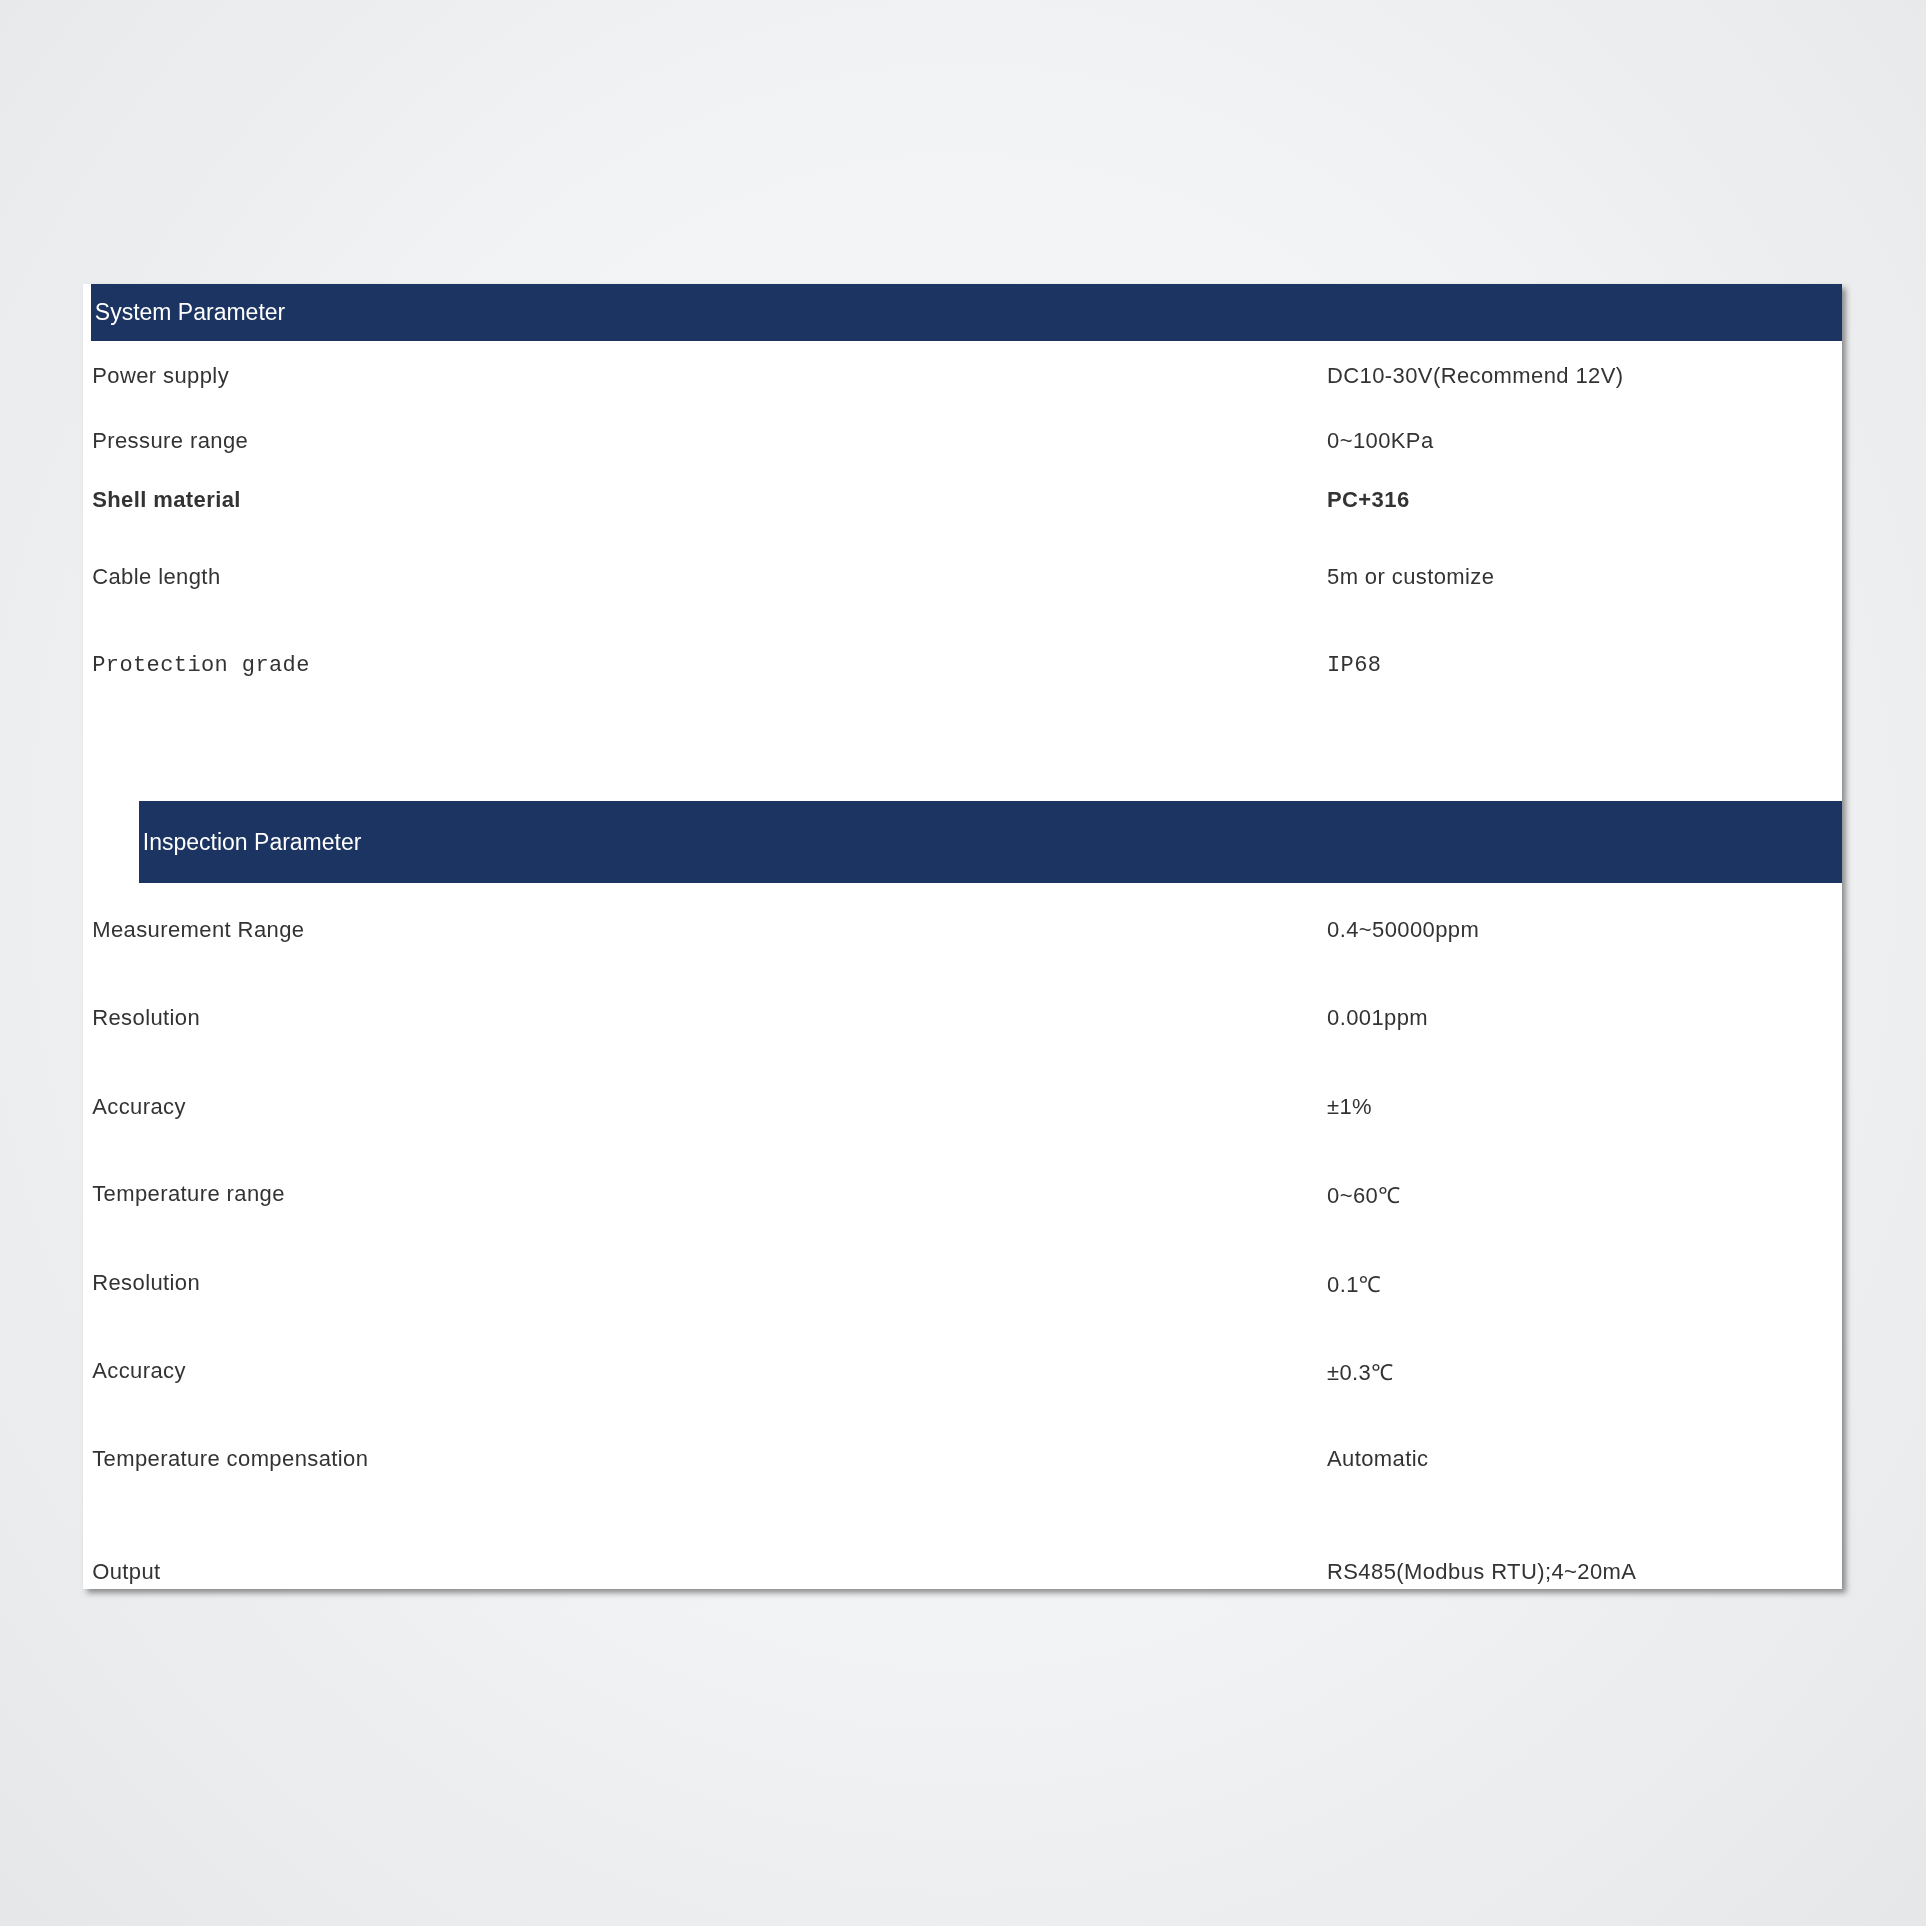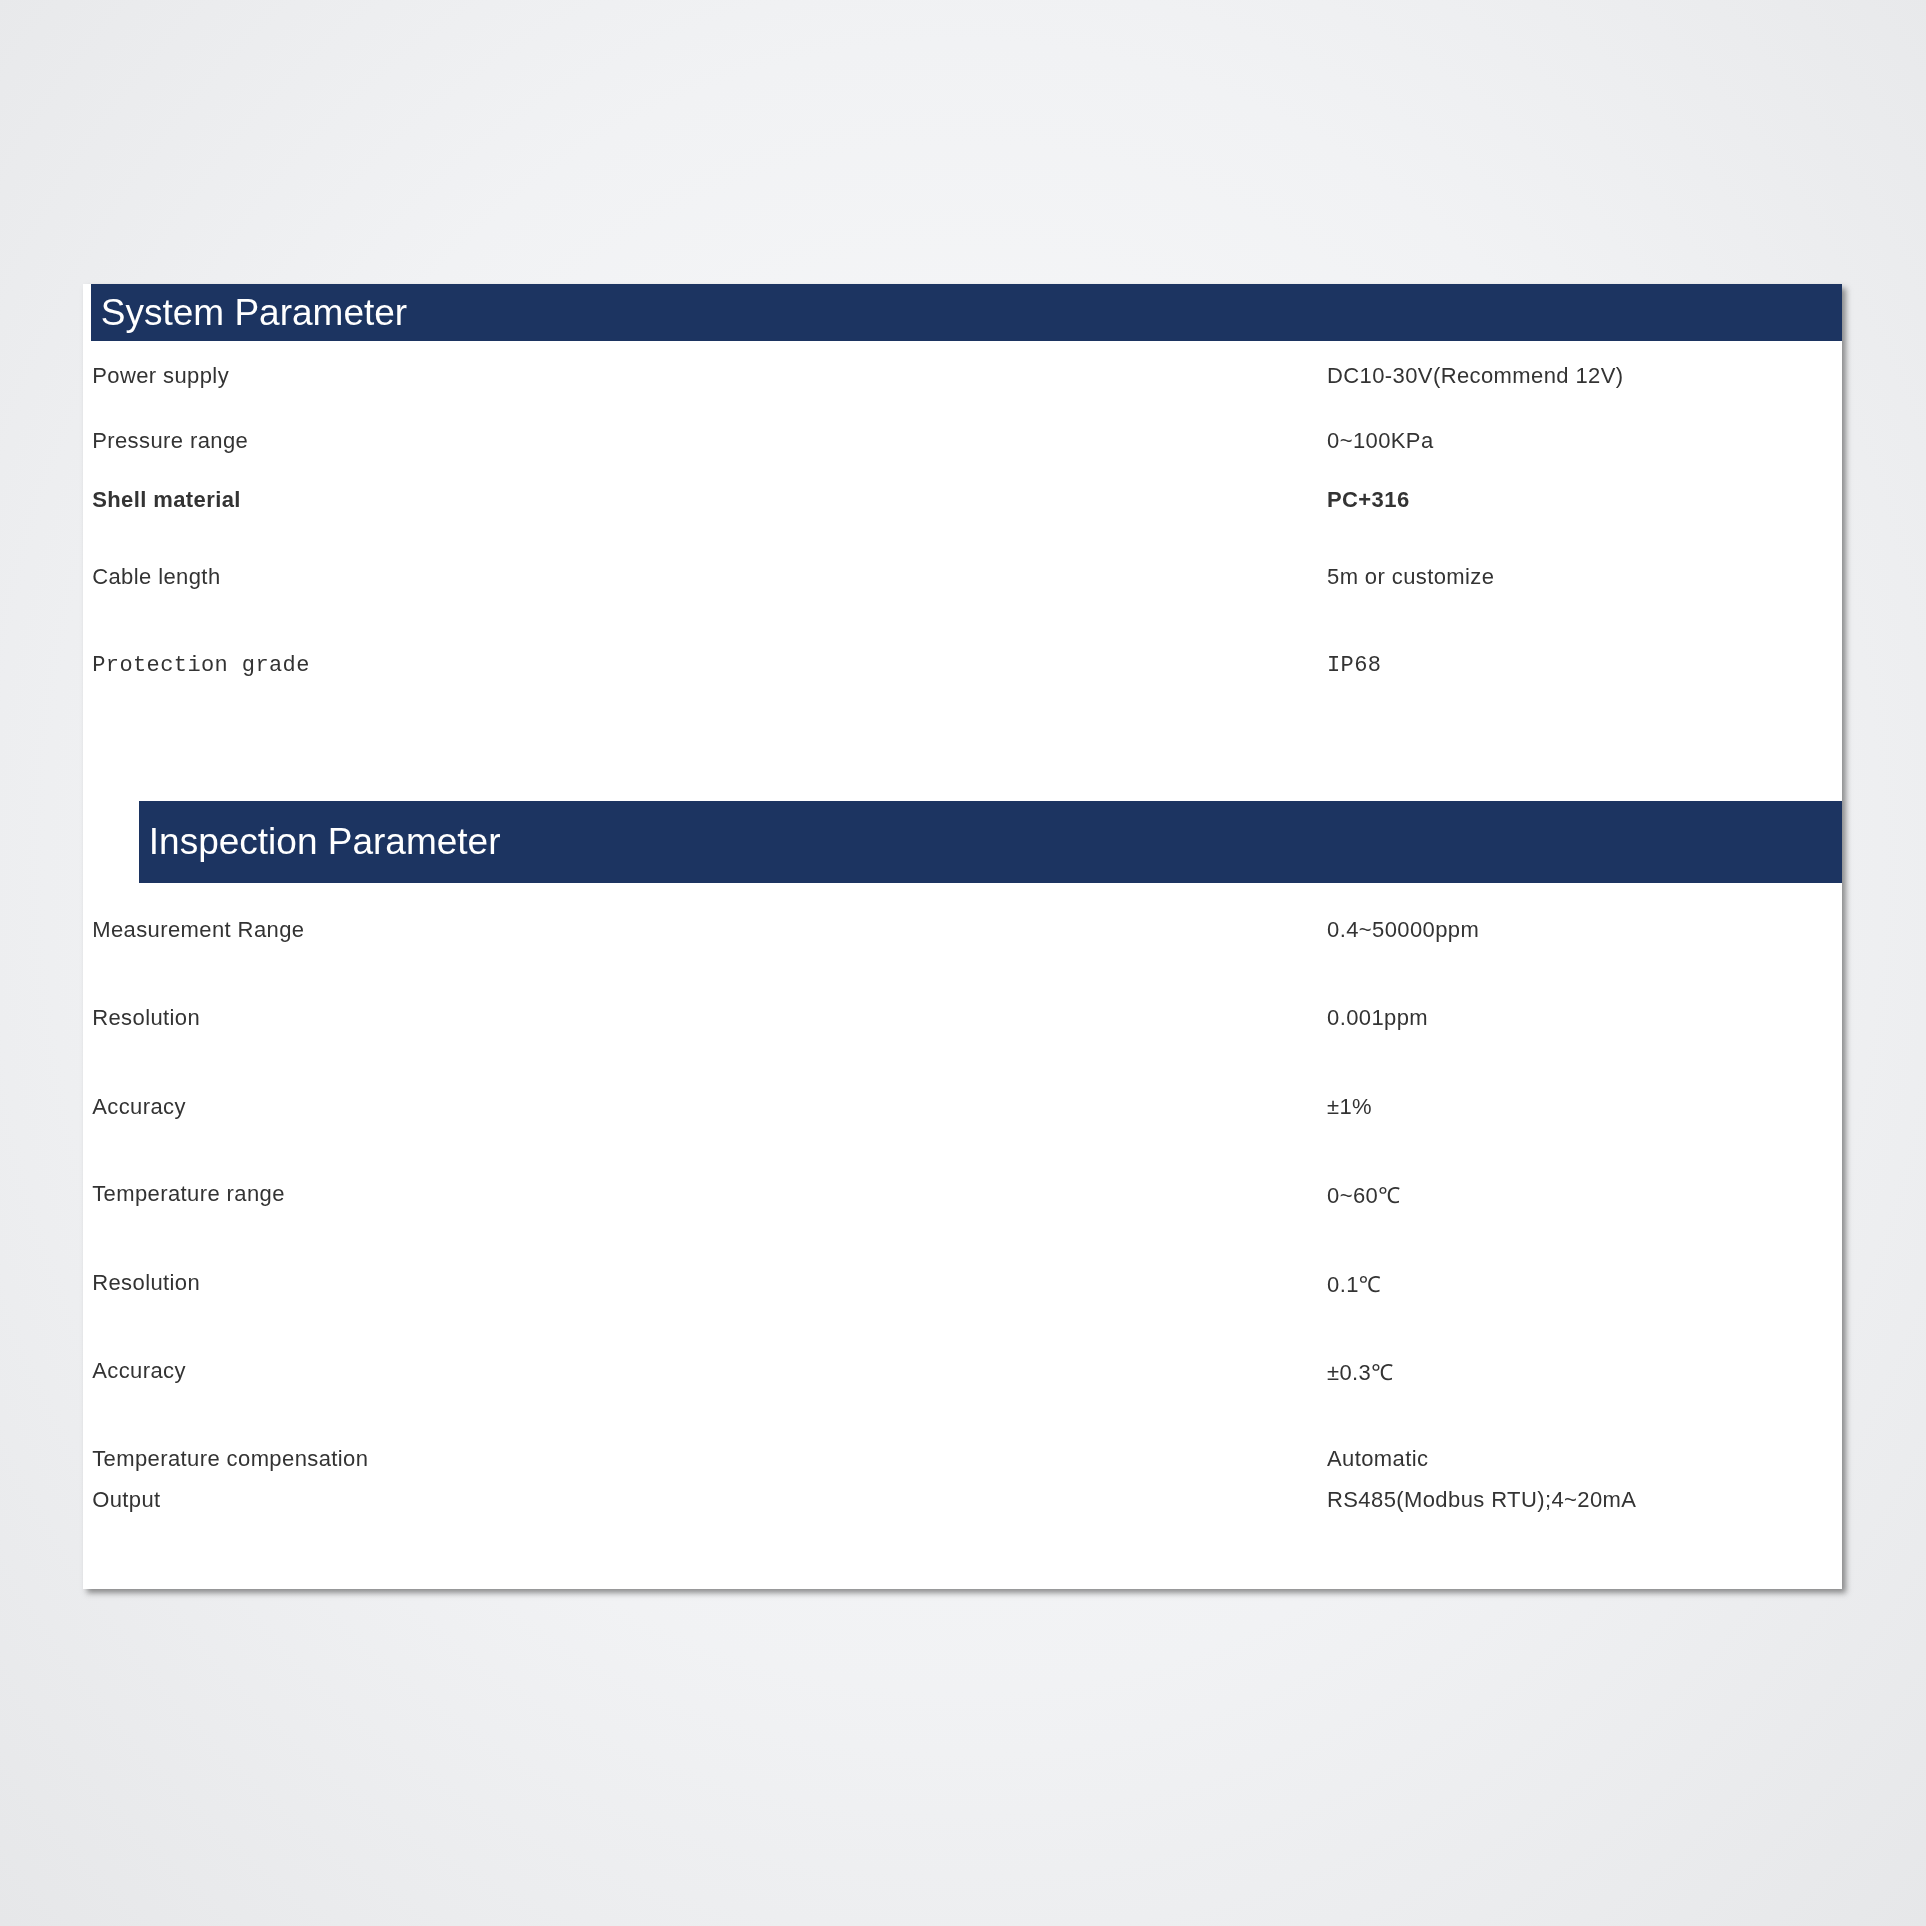--- a/index.html
+++ b/index.html
@@ -8,21 +8,21 @@
     background: radial-gradient(ellipse at 50% 45%, #f9fafb 0%, #f1f2f4 55%, #e6e7e9 100%);
     font-family: "Liberation Sans", sans-serif;
   }
   .card {
     position:absolute; left:83px; top:284px; width:1759px; height:1305px;
     background:#ffffff;
     box-shadow: 4.2px 4.2px 5.7px rgba(60,60,60,0.55);
   }
   .hdr {
     position:absolute; left:7.8px; right:0; background:#1c3461; color:#ffffff;
-    font-size:37px; display:flex; align-items:center; padding-left:10px; box-sizing:border-box;
+    font-size:23px; display:flex; align-items:center; padding-left:4px; box-sizing:border-box;
   }
   .row {
     position:absolute; left:0; right:0; height:42px; display:flex; align-items:center;
     font-size:22px; color:#333333; letter-spacing:0.4px;
   }
   .row .lab { position:absolute; left:9.2px; }
   .row .val { position:absolute; left:1244px; }
 </style>
 </head>
 <body>
@@ -79,18 +79,18 @@
     <span class="val">0.1℃</span>
   </div>
   <div class="row" style="top:1066px;">
     <span class="lab">Accuracy</span>
     <span class="val">±0.3℃</span>
   </div>
   <div class="row" style="top:1154px;">
     <span class="lab">Temperature compensation</span>
     <span class="val">Automatic</span>
   </div>
-  <div class="row" style="top:1195px;">
+  <div class="row" style="top:1267px;">
     <span class="lab">Output</span>
     <span class="val">RS485(Modbus RTU);4~20mA</span>
   </div>
 </div>
 
 
 </body></html>

